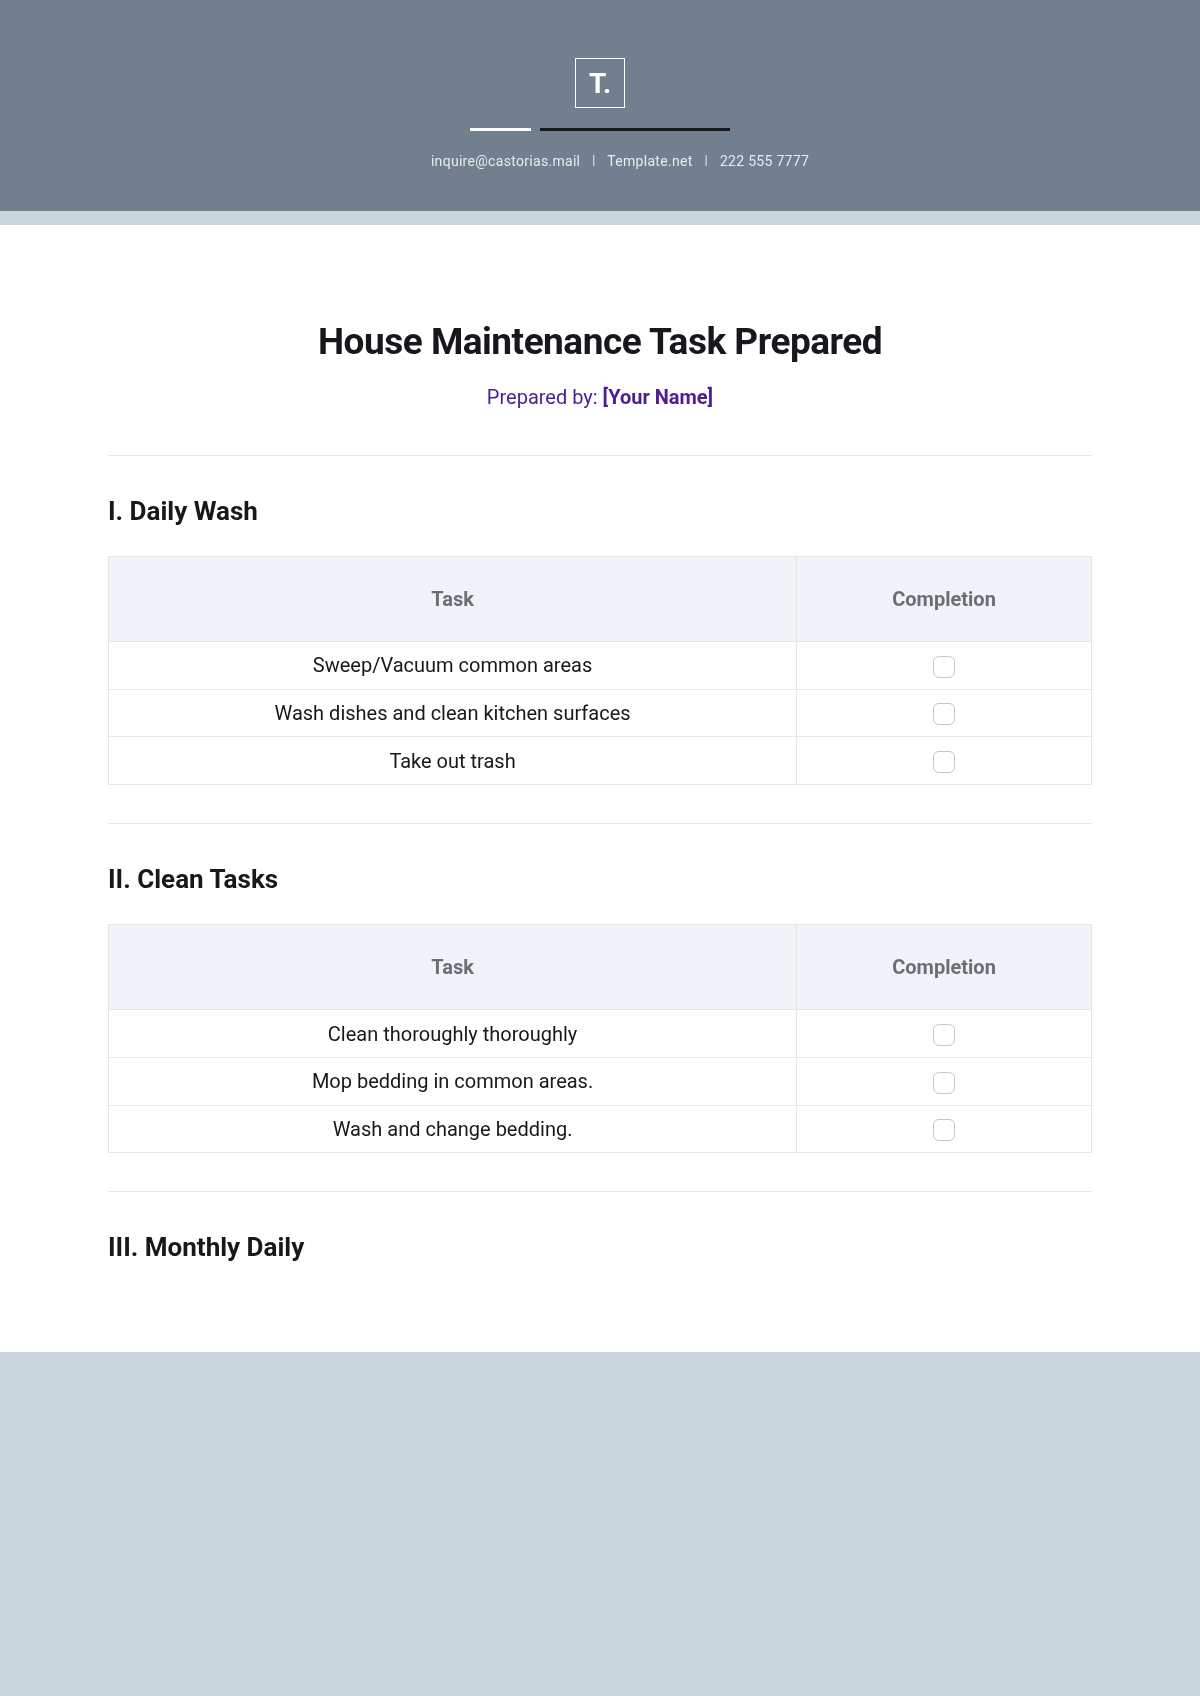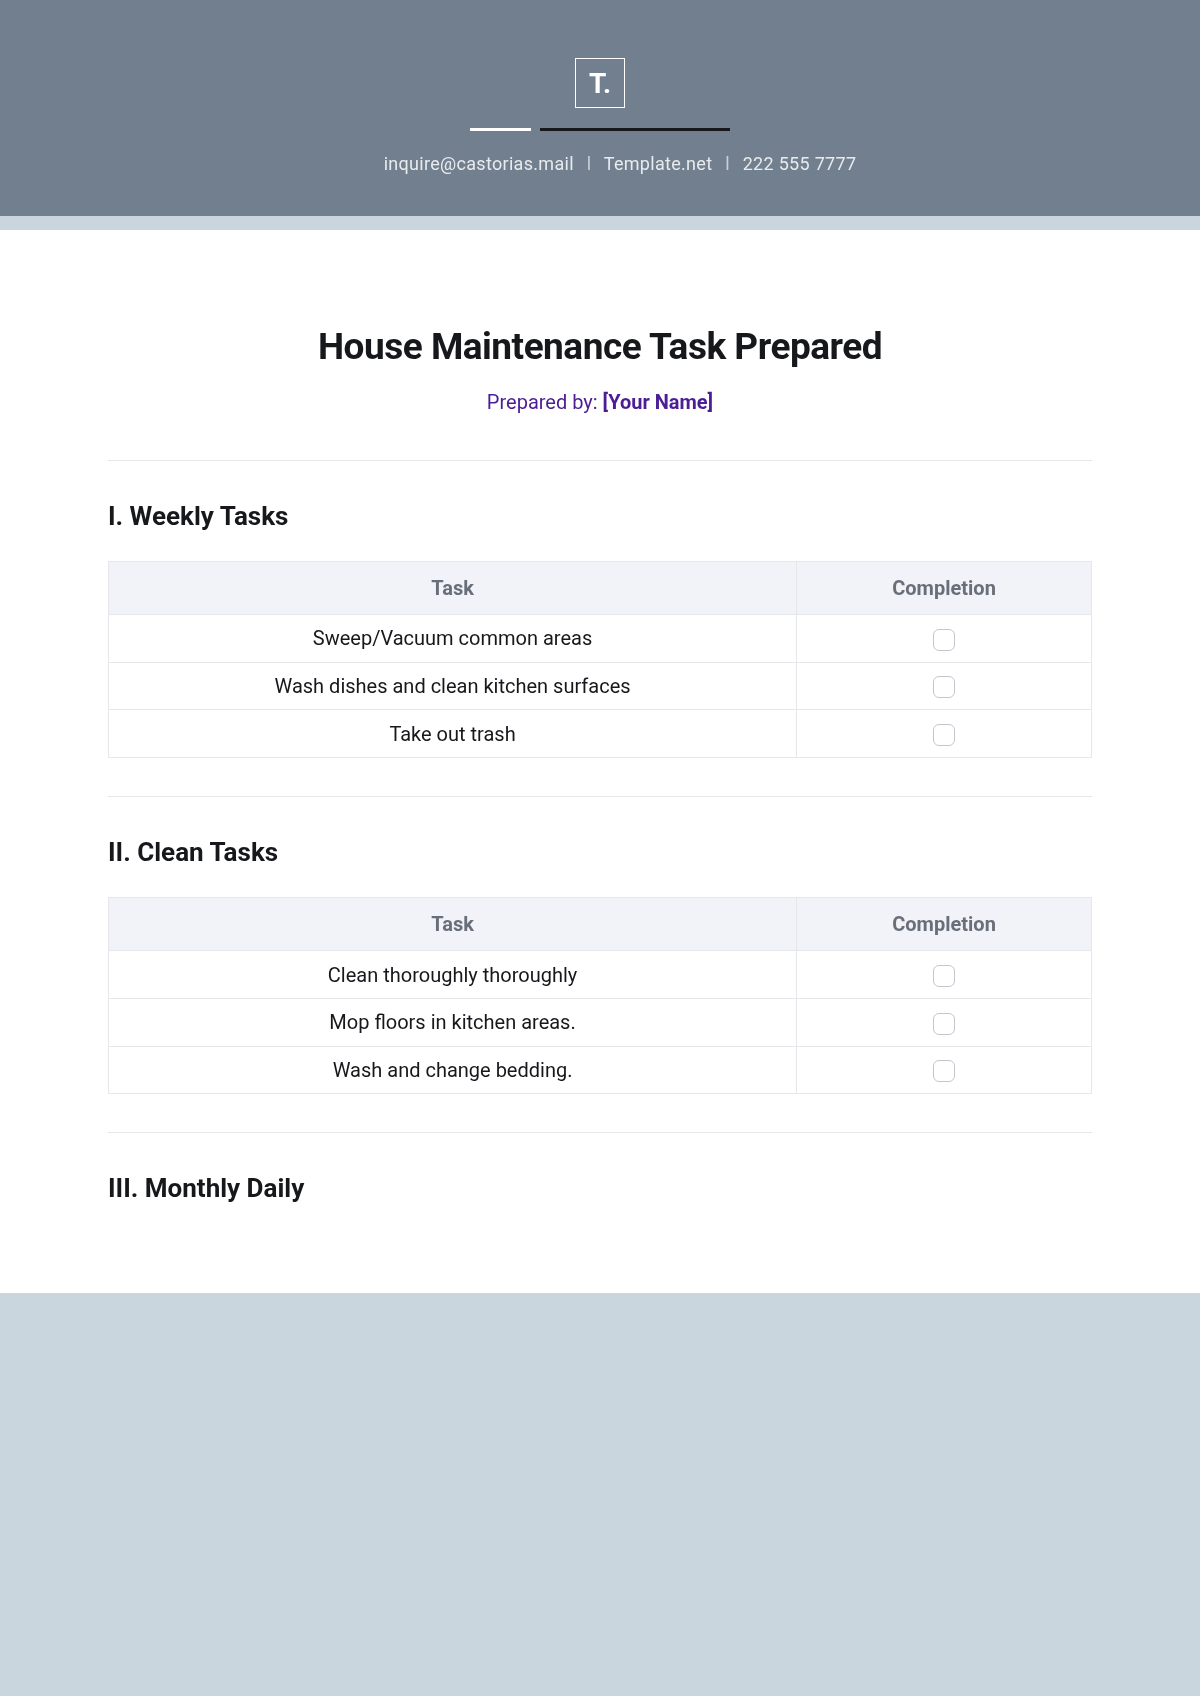--- a/index.html
+++ b/index.html
@@ -47,21 +47,21 @@
     .divider-black {
       position: absolute;
       left: 70px;
       top: 0;
       height: 3px;
       width: 190px;
       background: #16181c;
     }
     .contact-line {
       color: #e8ebee;
-      font-size: 18px;
+      font-size: 14px;
       letter-spacing: 0.3px;
       padding-left: 40px;
     }
     .contact-line .sep {
       color: #c9d0d7;
       margin: 0 8px;
     }
     .spacer-bar {
       height: 14px;
       background: #c9d6de;
@@ -101,21 +101,21 @@
     .task-table {
       width: 100%;
       border-collapse: collapse;
       border: 1px solid #e5e7eb;
     }
     .task-table th {
       background: #f1f3f8;
       color: #696f7a;
       font-weight: 700;
       font-size: 20px;
-      padding: 14px 10px;
+      padding: 30px 10px;
       text-align: center;
       border: 1px solid #e5e7eb;
     }
     .task-table td {
       border: 1px solid #e5e7eb;
       padding: 11px 10px;
       text-align: center;
       font-size: 20px;
       color: #16181c;
     }
@@ -162,21 +162,21 @@
   <div class="content">
 
     <h1 class="doc-title">House Maintenance Task Prepared</h1>
     <div class="prepared-line">
       <span>Prepared by: </span><span class="bold">[Your Name]</span>
     </div>
 
     <hr class="hr">
 
     <div class="section">
-      <h2 class="section-title">I. Weekly Tasks</h2>
+      <h2 class="section-title">I. Daily Wash</h2>
       <table class="task-table">
         <thead>
           <tr>
             <th class="task-col">Task</th>
             <th class="comp-col">Completion</th>
           </tr>
         </thead>
         <tbody>
           <tr>
             <td>Sweep/Vacuum common areas</td>
@@ -203,21 +203,21 @@
             <th class="task-col">Task</th>
             <th class="comp-col">Completion</th>
           </tr>
         </thead>
         <tbody>
           <tr>
             <td>Clean thoroughly thoroughly</td>
             <td><span class="checkbox"></span></td>
           </tr>
           <tr>
-            <td>Mop floors in kitchen areas.</td>
+            <td>Mop bedding in common areas.</td>
             <td><span class="checkbox"></span></td>
           </tr>
           <tr>
             <td>Wash and change bedding.</td>
             <td><span class="checkbox"></span></td>
           </tr>
         </tbody>
       </table>
       <hr class="section-divider">
     </div>

